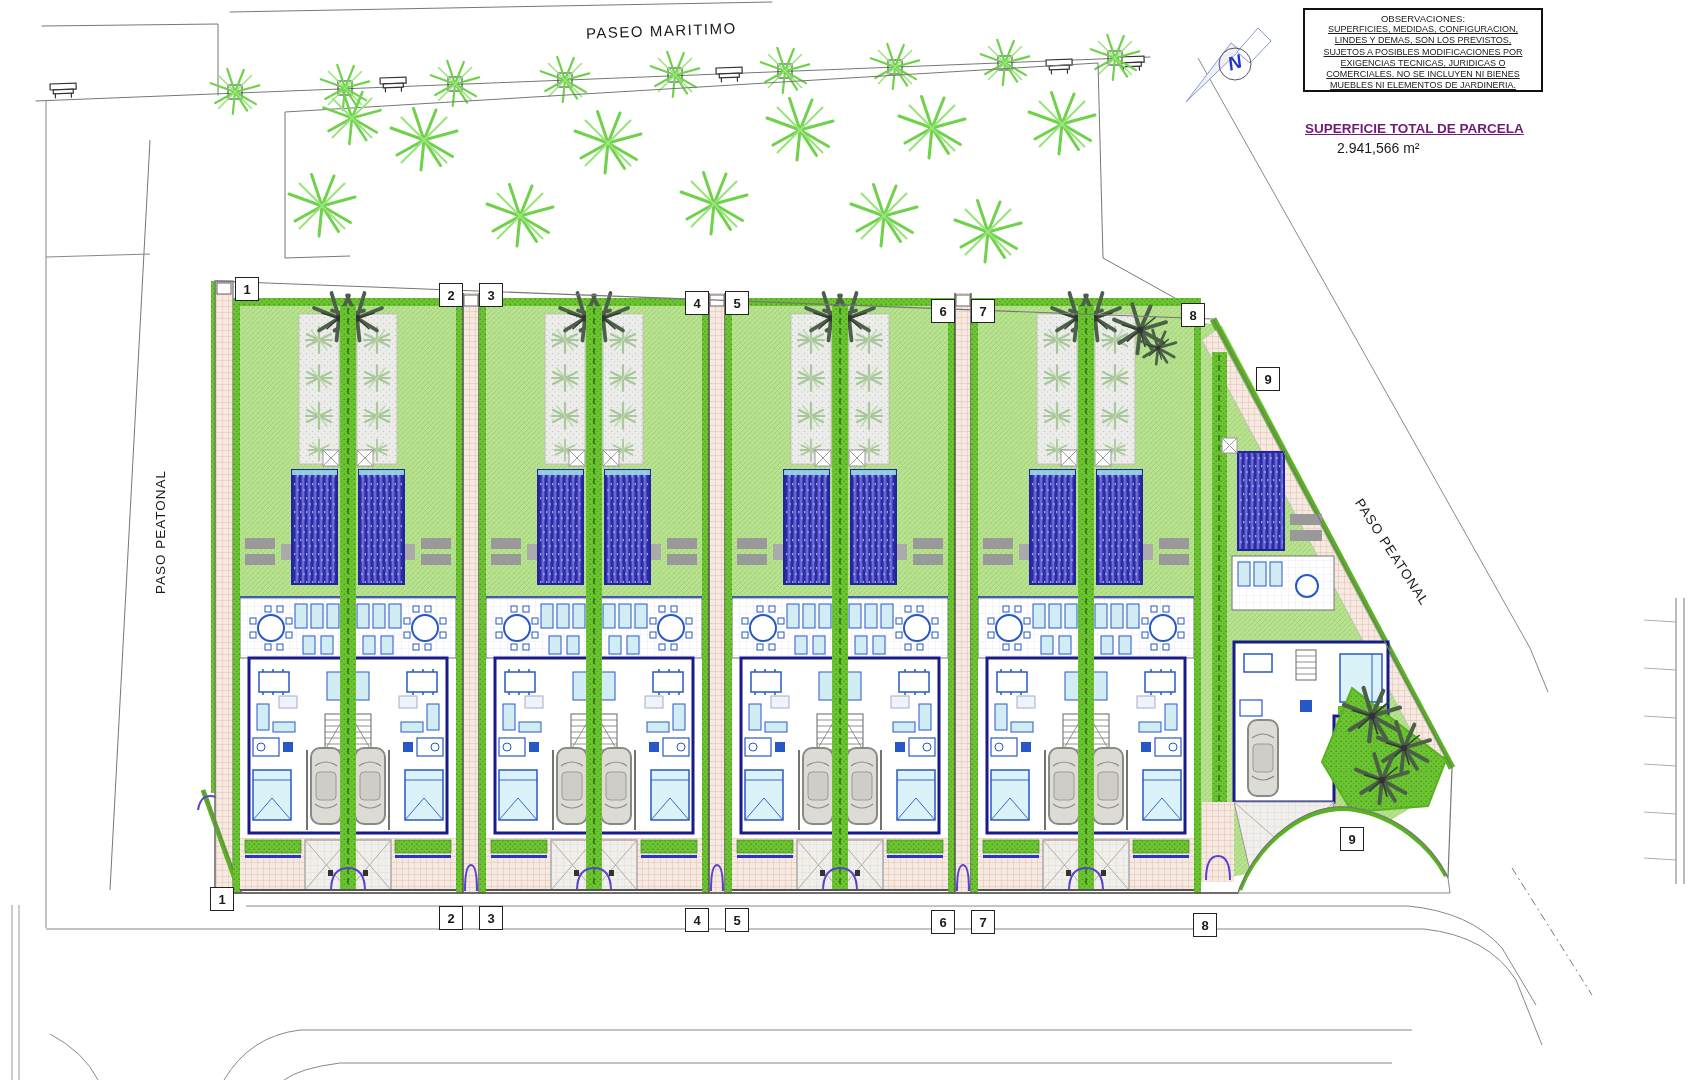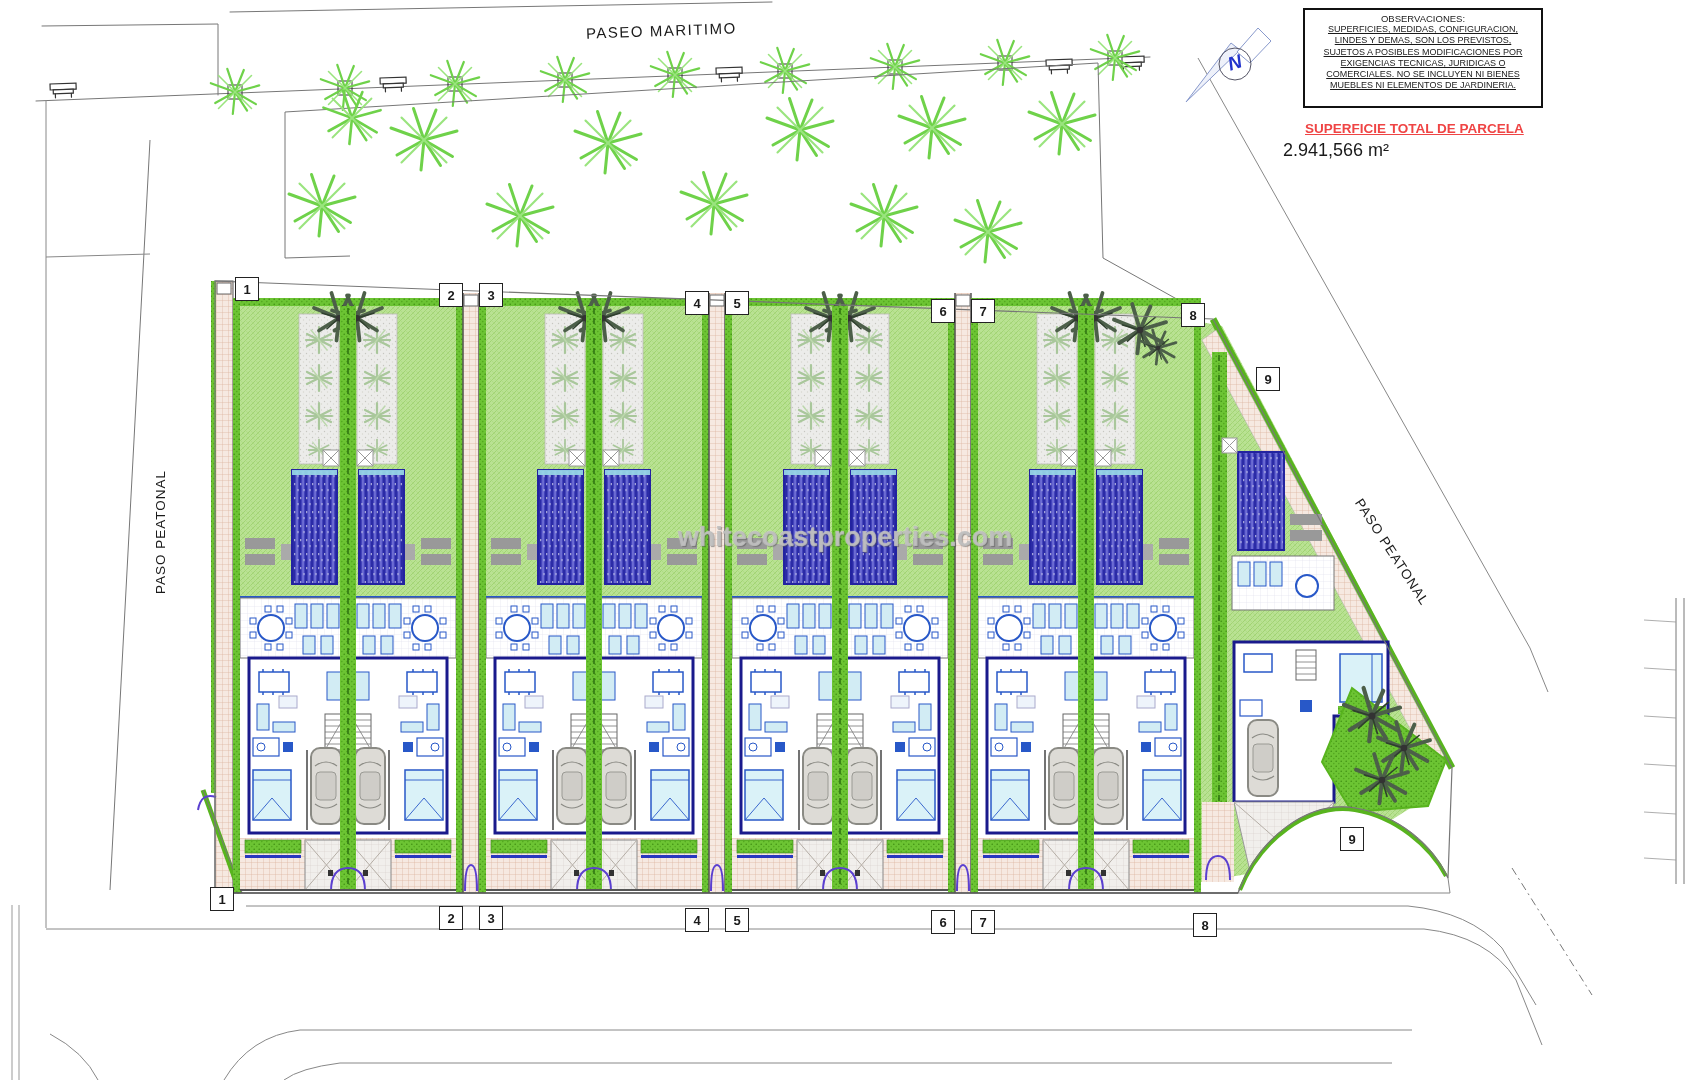--- a/index.html
+++ b/index.html
@@ -8,28 +8,28 @@
   #plan-svg{position:absolute;left:0;top:0;}
   .txt{position:absolute;white-space:nowrap;}
   #paseo-maritimo{left:586px;top:22px;font-size:15px;letter-spacing:1.5px;transform:rotate(-2deg);}
   #paso-left{left:160px;top:532px;font-size:13.5px;letter-spacing:1px;
              transform:translate(-50%,-50%) rotate(-90deg);}
   #paso-right{left:1392px;top:552px;font-size:13.5px;letter-spacing:1px;
               transform:translate(-50%,-50%) rotate(57deg);}
   #watermark{left:845px;top:537px;transform:translate(-50%,-50%);font-size:27px;font-weight:bold;
              color:rgba(150,150,150,0.55);
              text-shadow:0 0 1px rgba(255,255,255,.9),1px 1px 1px rgba(70,70,70,.55);}
-  #notes-box{position:absolute;left:1303px;top:8px;width:240px;height:100px;border:2px solid #111;
+  #notes-box{position:absolute;left:1303px;top:8px;width:240px;height:84px;border:2px solid #111;
              background:#fff;text-align:center;font-size:9px;line-height:11.2px;padding-top:3px;
              box-sizing:border-box;}
   #notes-title{font-size:9.5px;}
   #notes-body{white-space:pre-line;text-decoration:underline;}
-  #area-title{left:1305px;top:121px;font-size:13.5px;font-weight:bold;color:#ef4444;
+  #area-title{left:1305px;top:121px;font-size:13.5px;font-weight:bold;color:#701a75;
               text-decoration:underline;}
-  #area-value{left:1283px;top:140px;font-size:18px;}
+  #area-value{left:1337px;top:140px;font-size:14px;}
   #north-n{left:1235px;top:63px;transform:translate(-50%,-50%) rotate(-18deg);
            font-size:19px;font-weight:bold;color:#2233cc;font-style:italic;}
   .marker{position:absolute;width:22px;height:22px;background:#fff;border:1.5px solid #222;
           display:flex;align-items:center;justify-content:center;
           font-size:13px;font-weight:bold;transform:translate(-50%,-50%);z-index:5;}
   #markers-layer{position:absolute;left:0;top:0;width:100%;height:100%;pointer-events:none;}
 </style>
 </head>
 <body>
 
@@ -367,21 +367,20 @@
   <g fill="none" stroke="#8899cc">
     <polygon points="1186,102 1240,50 1231,43" fill="#eef1fa"></polygon>
     <polygon points="1237,52 1258,28 1271,41 1250,63" fill="#fff"></polygon>
     <circle cx="1235" cy="64" r="16" stroke="#556" fill="#ffffff" fill-opacity="0.0"></circle>
   </g>
 </svg>
 
 <div class="txt" id="paseo-maritimo">PASEO MARITIMO</div>
 <div class="txt" id="paso-left">PASO PEATONAL</div>
 <div class="txt" id="paso-right">PASO PEATONAL</div>
-<div class="txt" id="watermark">whitecoastproperties.com</div>
 <div class="txt" id="north-n">N</div>
 
 <div id="notes-box">
   <div id="notes-title">OBSERVACIONES:</div>
   <div id="notes-body">SUPERFICIES, MEDIDAS, CONFIGURACION,
 LINDES Y DEMAS, SON LOS PREVISTOS,
 SUJETOS A POSIBLES MODIFICACIONES POR
 EXIGENCIAS TECNICAS, JURIDICAS O
 COMERCIALES. NO SE INCLUYEN NI BIENES
 MUEBLES NI ELEMENTOS DE JARDINERIA.</div>

